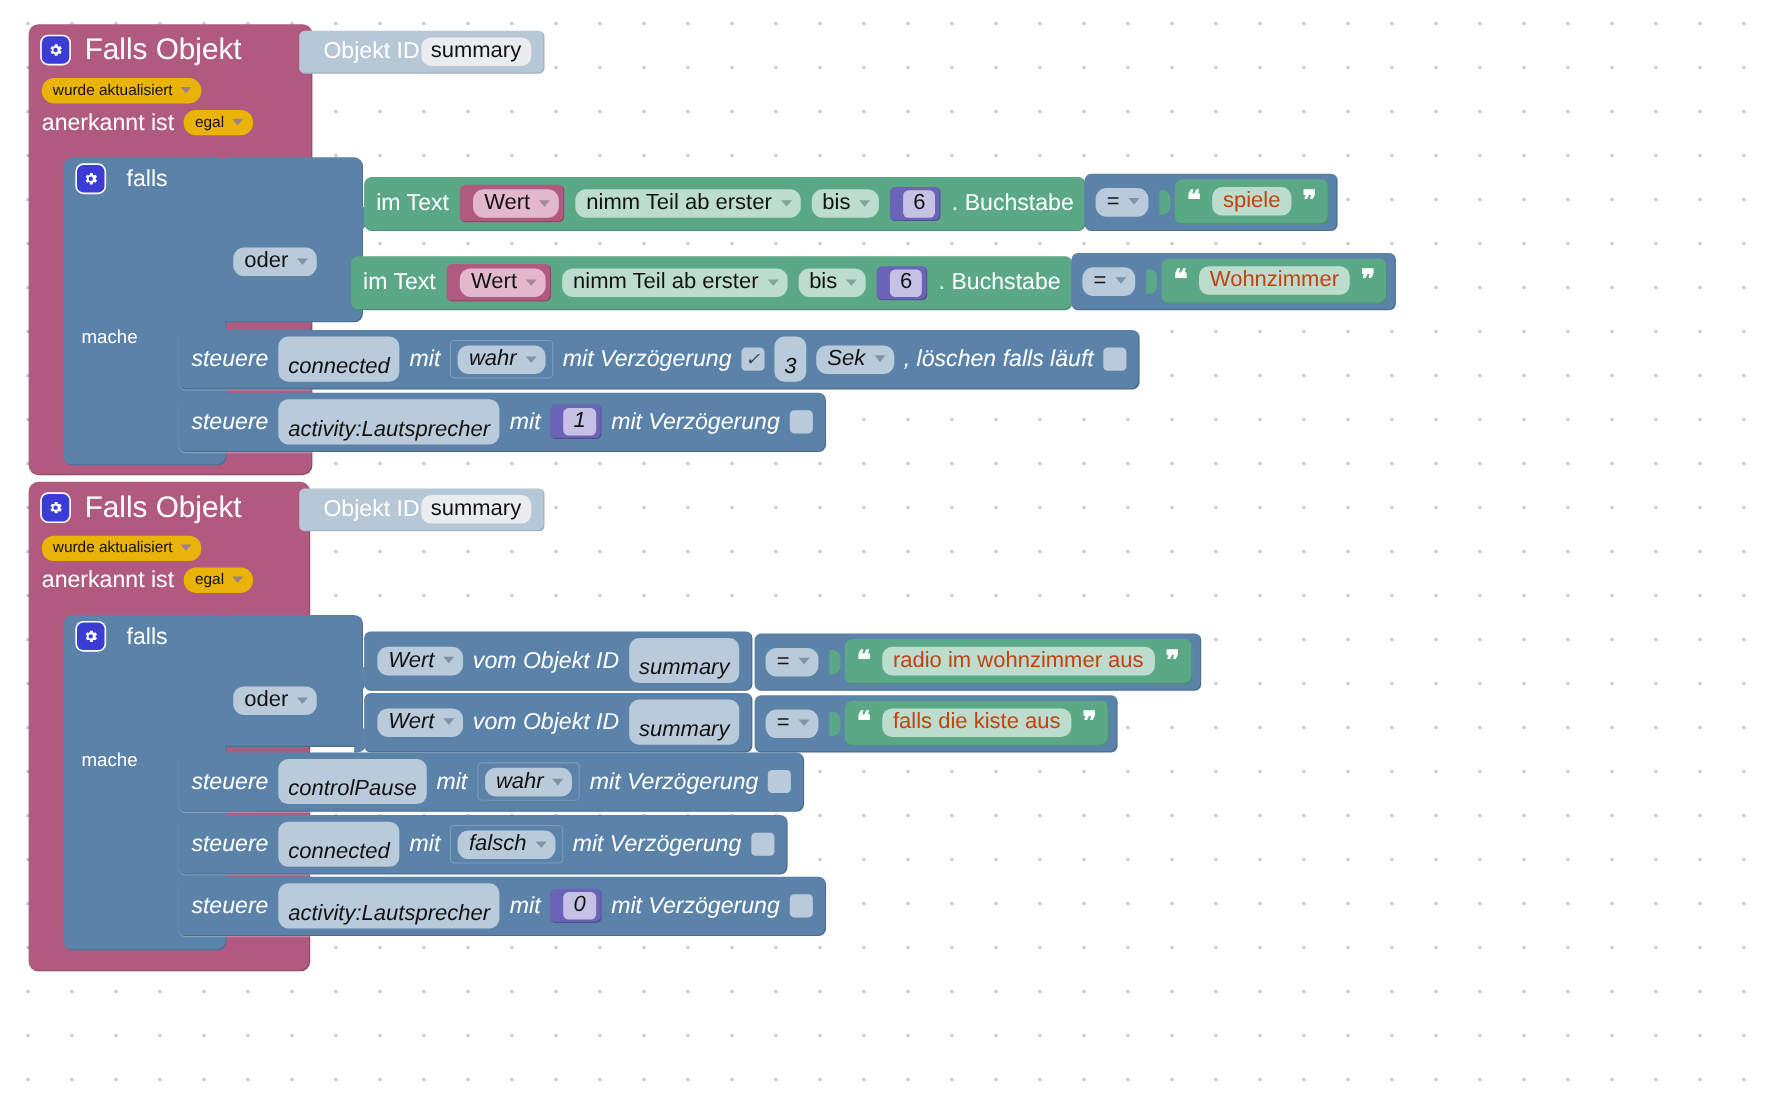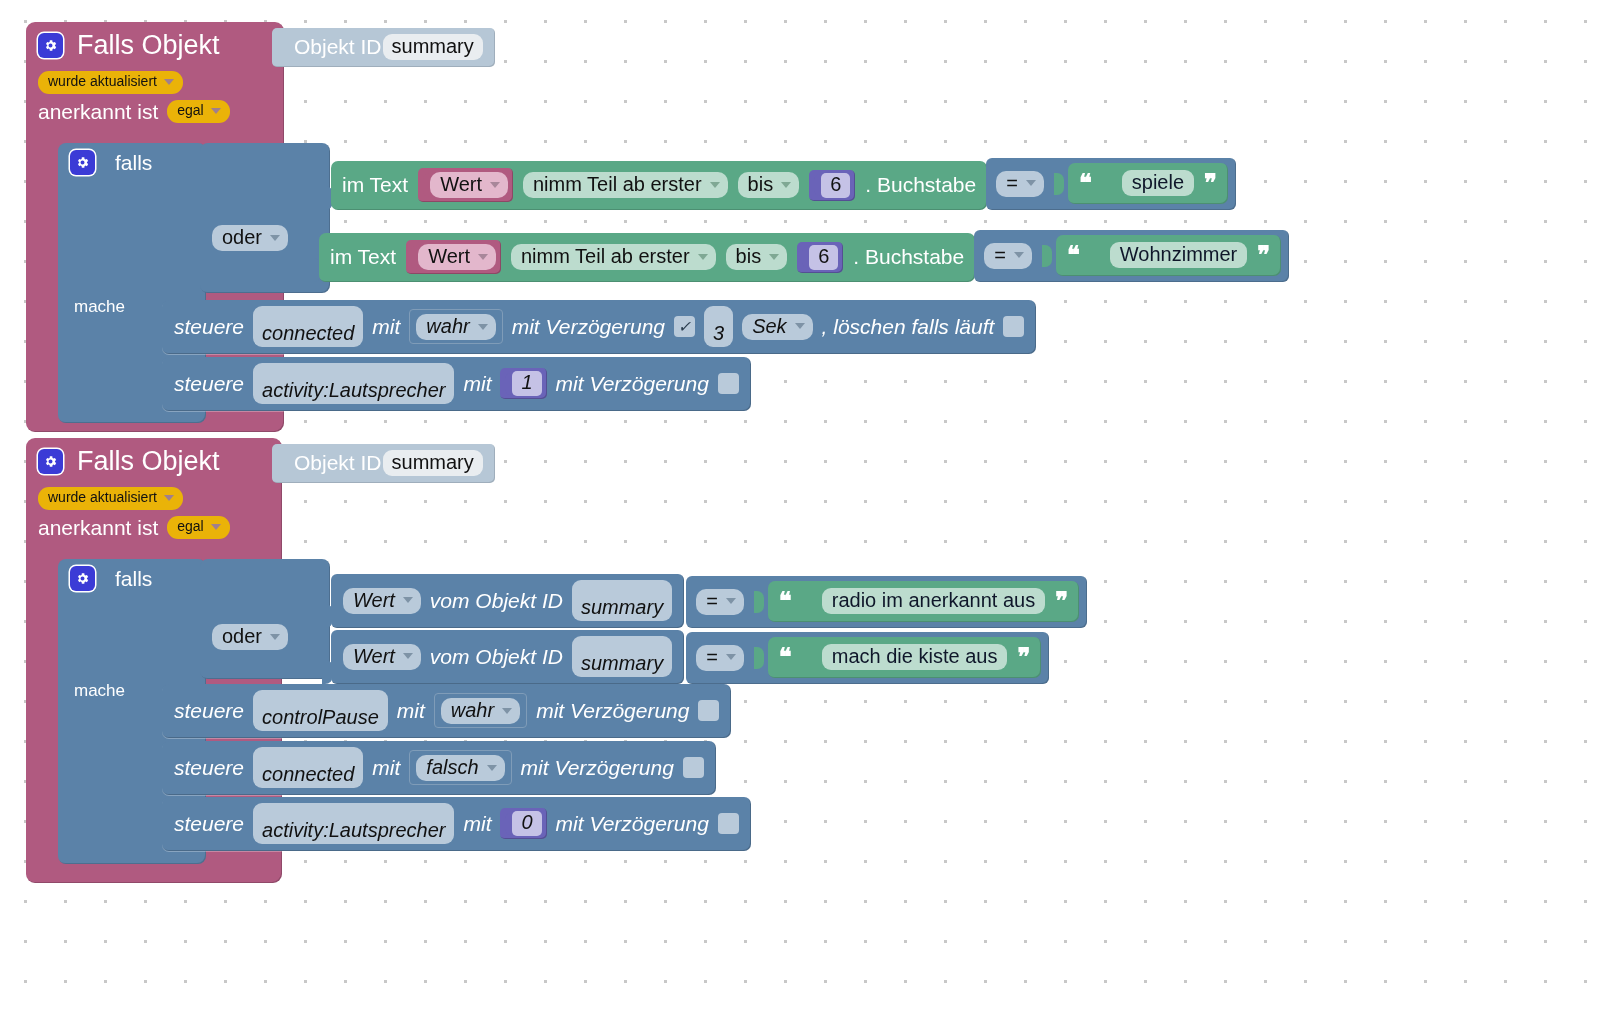--- a/index.html
+++ b/index.html
@@ -107,21 +107,21 @@
              display:inline-block; margin-right:-1px;}
 
   
   .green { background:#5aa886; border-radius:7px; color:#fff; font-size:21px;
            padding:7px 11px 8px 11px; display:flex; align-items:center; gap:10px;
            box-shadow: inset -1px -1px 0 rgba(0,0,0,.15); white-space:nowrap;}
   .dd-green { background:#bcdcce; color:#111; border-radius:10px; padding:1px 8px 2px 10px;
               font-size:20px; display:inline-flex; align-items:center; gap:8px;}
   .dd-green .caret { border-top:6px solid #7fa894; border-left:5px solid transparent;
                      border-right:5px solid transparent;}
-  .field-green { background:#bcdcce; color:#0f172a; border-radius:9px; padding:1px 10px 2px; font-size:20px;margin-left:20px;}
+  .field-green { background:#bcdcce; color:#c2410c; border-radius:9px; padding:1px 10px 2px; font-size:20px;}
   .quote { color:#ffffff; font-size:24px; font-weight:bold; line-height:1; }
 
   
   .varblk { background:#b05a80; border-radius:5px; padding:4px 5px; display:inline-flex;
             align-items:center; box-shadow: inset -1px -1px 0 rgba(0,0,0,.2);}
   .varplug { width:8px; height:24px; background:#b05a80; border-radius:6px 0 0 6px;
              display:inline-block; margin-right:-1px;}
   .dd-pink { background:#e3b7cc; color:#111; border-radius:10px; padding:1px 8px 2px 10px;
              font-size:20px; display:inline-flex; align-items:center; gap:8px;}
   .dd-pink .caret { border-top:6px solid #a8879a; border-left:5px solid transparent;
@@ -356,21 +356,21 @@
       <span class="field-steel">summary</span>
     </span>
     <span class="cmp-wrap" style="margin-left:2px;">
       <span class="dd-steel">
         <span>=</span>
         <i class="caret"></i>
       </span>
       <span class="plug-green" style="margin-right:-6px;"></span>
       <span class="green">
         <span class="quote">❝</span>
-        <span class="field-green">radio im anerkannt aus</span>
+        <span class="field-green">radio im wohnzimmer aus</span>
         <span class="quote">❞</span>
       </span>
     </span>
   </div>
 
   <div class="blk" style="left:212px; top:624px;">
     <span class="dd-steel">
       <span>oder</span>
       <i class="caret"></i>
     </span>
@@ -387,21 +387,21 @@
       <span class="field-steel">summary</span>
     </span>
     <span class="cmp-wrap" style="margin-left:2px;">
       <span class="dd-steel">
         <span>=</span>
         <i class="caret"></i>
       </span>
       <span class="plug-green" style="margin-right:-6px;"></span>
       <span class="green">
         <span class="quote">❝</span>
-        <span class="field-green">mach die kiste aus</span>
+        <span class="field-green">falls die kiste aus</span>
         <span class="quote">❞</span>
       </span>
     </span>
   </div>
 
   <div class="blk mache-label" style="left:74px; top:681px;">mache</div>
 
   <div class="blk stmt" style="left:162px; top:684px;">
     <span>steuere</span>
     <span class="field-steel">controlPause</span>

